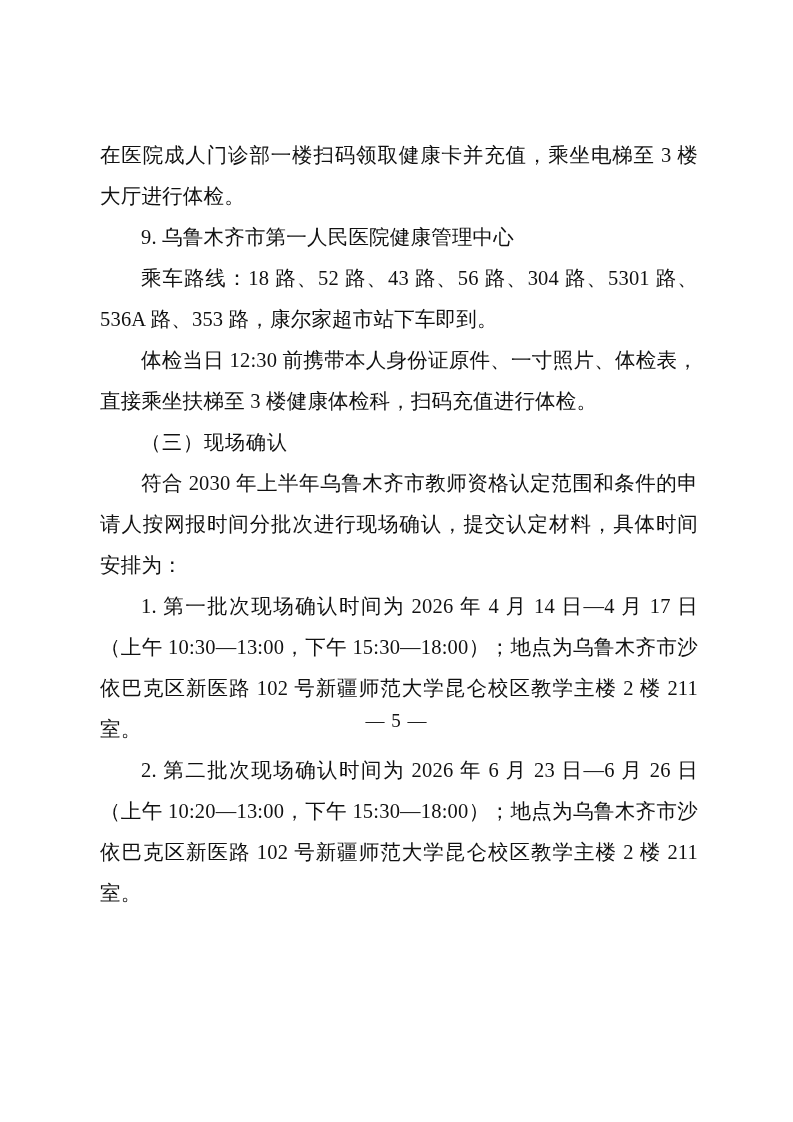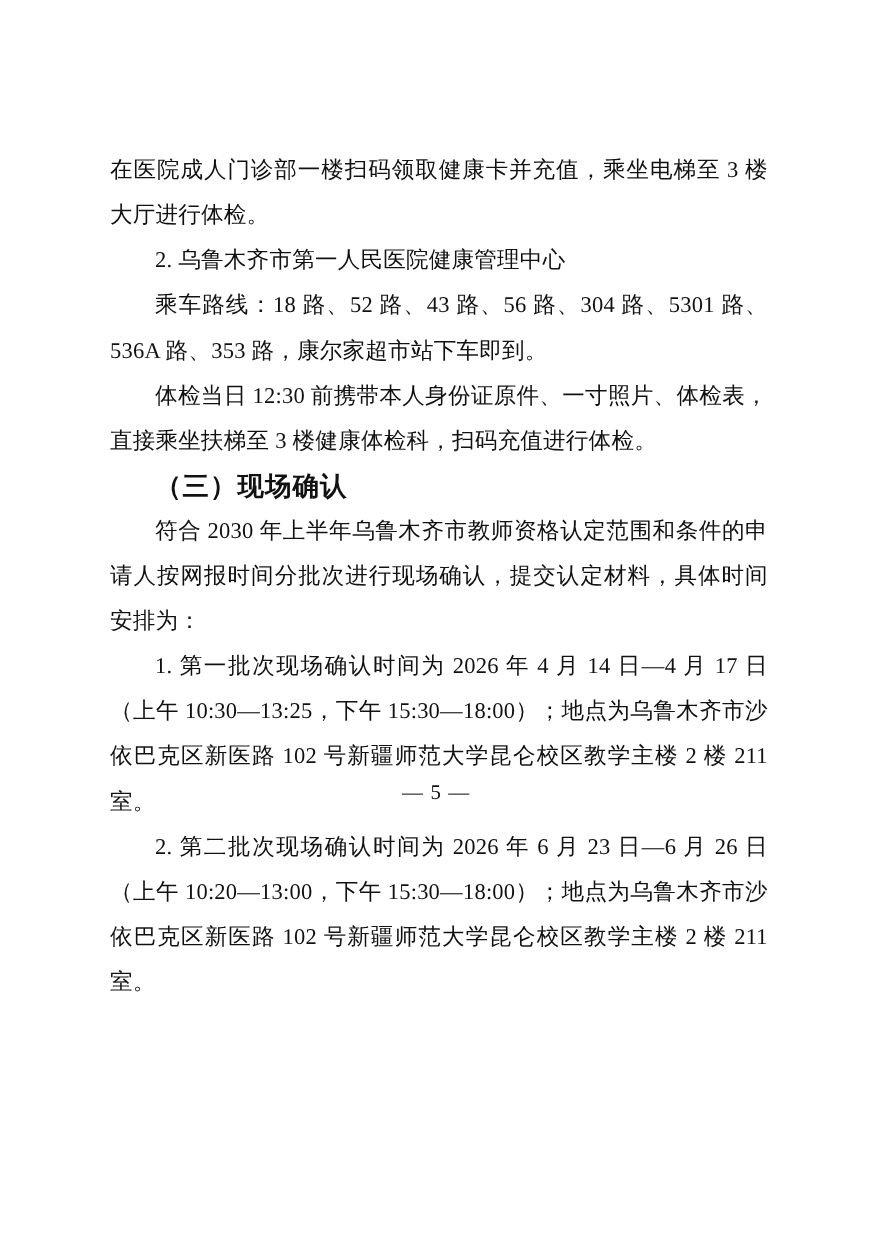--- a/index.html
+++ b/index.html
@@ -31,22 +31,22 @@
   .para {
     margin: 0;
     text-indent: 0;
   }
   .para.indent {
     text-indent: 41px;
   }
   .para.heading {
     text-indent: 41px;
     font-family: "Liberation Sans", "DejaVu Sans", sans-serif;
-    font-weight: 700;
-    font-size: 24px;
+    font-weight: 400;
+    font-size: 20px;
     letter-spacing: 1px;
   }
   .footer {
     position: absolute;
     left: 0;
     right: 0;
     bottom: 108px;
     text-align: center;
     font-size: 19px;
     font-family: "Liberation Serif", "DejaVu Serif", serif;
@@ -55,24 +55,24 @@
   .page-number-rule {
     display: inline-block;
   }
 </style>
 </head>
 <body>
 
 <div class="page">
   <div class="body-text">
     <p class="para">在医院成人门诊部一楼扫码领取健康卡并充值，乘坐电梯至 3 楼大厅进行体检。</p>
-    <p class="para indent">2. 乌鲁木齐市第一人民医院健康管理中心</p>
+    <p class="para indent">9. 乌鲁木齐市第一人民医院健康管理中心</p>
     <p class="para indent">乘车路线：18 路、52 路、43 路、56 路、304 路、5301 路、536A 路、353 路，康尔家超市站下车即到。</p>
     <p class="para indent">体检当日 12:30 前携带本人身份证原件、一寸照片、体检表，直接乘坐扶梯至 3 楼健康体检科，扫码充值进行体检。</p>
     <p class="para heading">（三）现场确认</p>
     <p class="para indent">符合 2030 年上半年乌鲁木齐市教师资格认定范围和条件的申请人按网报时间分批次进行现场确认，提交认定材料，具体时间安排为：</p>
-    <p class="para indent">1. 第一批次现场确认时间为 2026 年 4 月 14 日—4 月 17 日（上午 10:30—13:25，下午 15:30—18:00）；地点为乌鲁木齐市沙依巴克区新医路 102 号新疆师范大学昆仑校区教学主楼 2 楼 211 室。</p>
+    <p class="para indent">1. 第一批次现场确认时间为 2026 年 4 月 14 日—4 月 17 日（上午 10:30—13:00，下午 15:30—18:00）；地点为乌鲁木齐市沙依巴克区新医路 102 号新疆师范大学昆仑校区教学主楼 2 楼 211 室。</p>
     <p class="para indent">2. 第二批次现场确认时间为 2026 年 6 月 23 日—6 月 26 日（上午 10:20—13:00，下午 15:30—18:00）；地点为乌鲁木齐市沙依巴克区新医路 102 号新疆师范大学昆仑校区教学主楼 2 楼 211 室。</p>
   </div>
   <div class="footer">
     <span class="page-number-rule">— 5 —</span>
   </div>
 </div>
 
 </body></html>

